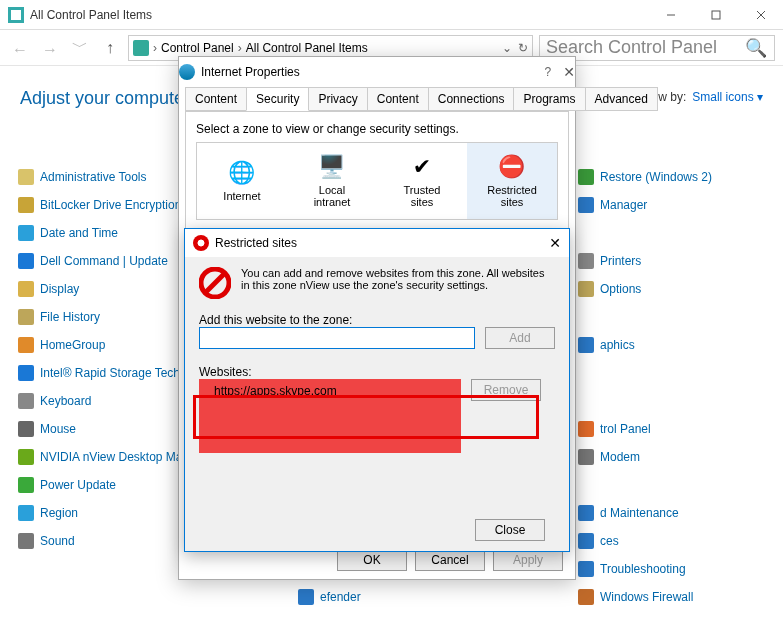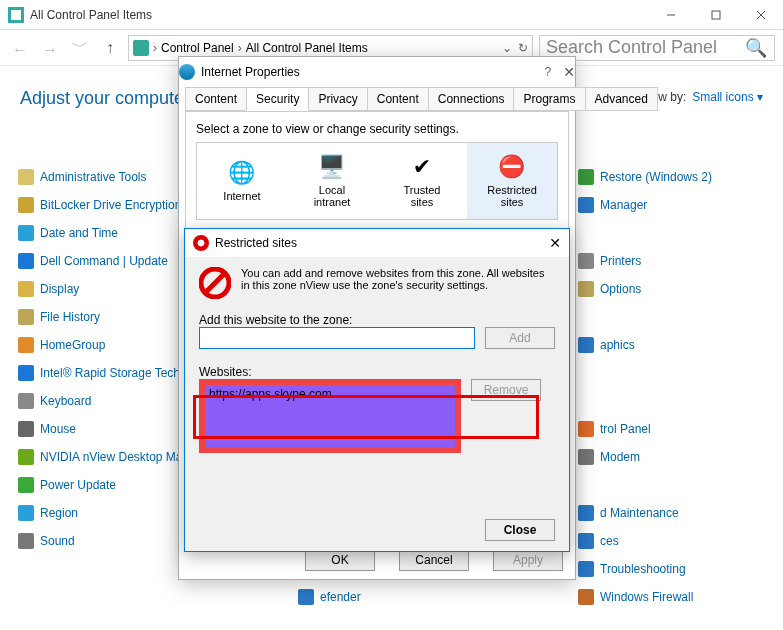--- a/index.html
+++ b/index.html
@@ -44,38 +44,38 @@
   .tabs { display:flex; padding:0 6px; font-size:12px; }
   .tab { padding:4px 9px; border:1px solid #ccc; background:#f7f7f7; margin-right:-1px; cursor:pointer; }
   .tab.active { background:#fff; border-bottom-color:#fff; position:relative; z-index:2; }
   .tab-body { border:1px solid #ccc; margin:0 6px 6px 6px; padding:10px; height:432px; position:relative; background:#fff; }
   .zone-label { font-size:12px; margin-bottom:6px; }
   .zone-box { height:78px; border:1px solid #ccc; display:flex; }
   .zone { flex:1; display:flex; flex-direction:column; align-items:center; justify-content:center; font-size:11px; gap:2px; text-align:center; }
   .zone .zi { width:28px; height:28px; }
   .zone.sel { background:#e6f0fa; }
 
-  .dlg-buttons { position:absolute; bottom:8px; right:12px; display:flex; gap:24px;align-items:center; }
+  .dlg-buttons { position:absolute; bottom:8px; right:12px; display:flex; gap:8px;align-items:center; }
   .btn { min-width:70px; height:22px; font-size:12px; border:1px solid #999; background:#eee; display:flex; align-items:center; justify-content:center; }
   .btn.disabled { color:#999; }
 
   
   .subdlg { position:absolute; left:184px; top:228px; width:386px; height:324px; border:1px solid #0078d7; background:#f0f0f0; box-shadow:0 4px 16px rgba(0,0,0,.3); }
   .subdlg .sd-title { height:28px; background:#fff; display:flex; align-items:center; padding:0 8px; font-size:12px; }
   .subdlg .sd-title .sd-icon { width:16px; height:16px; border-radius:50%; background:radial-gradient(circle,#fff 30%,#d00 32%); margin-right:6px; }
   .subdlg .sd-title .spacer{flex:1;}
   .subdlg .sd-title .x { font-size:14px; }
   .sd-body { padding:10px 14px; font-size:12px; }
   .sd-top { display:flex; gap:10px; margin-bottom:14px; }
   .sd-big-icon { width:32px; height:32px; flex:0 0 32px; }
   .sd-row { display:flex; gap:10px; align-items:center; }
   .sd-row input[type=text]{ flex:1; height:22px; border:1px solid #0078d7; padding:0 4px; font-size:12px;}
-  .sd-list { width:262px; height:74px; border:6px solid #ef4444; background:#8b5cf6; padding:2px 4px; font-size:12px; }
+  .sd-list { width:262px; height:74px; border:3px solid #ef4444; background:#ef4444; padding:2px 12px; font-size:12px; }
   .highlight { position:absolute; border:3px solid #e60000; left:8px; top:166px; width:346px; height:44px; pointer-events:none; }
-  .sd-close { position:absolute; right:14px; bottom:10px;font-weight:bold; }
+  .sd-close { position:absolute; right:24px; bottom:10px; }
 </style>
 </head>
 <body>
 
 <div class="title-bar">
   <svg width="16" height="16">
       <rect width="16" height="16" fill="#3aa"></rect>
       <rect x="3" y="3" width="10" height="10" fill="#fff"></rect>
     </svg>
   <span class="title">All Control Panel Items</span>

